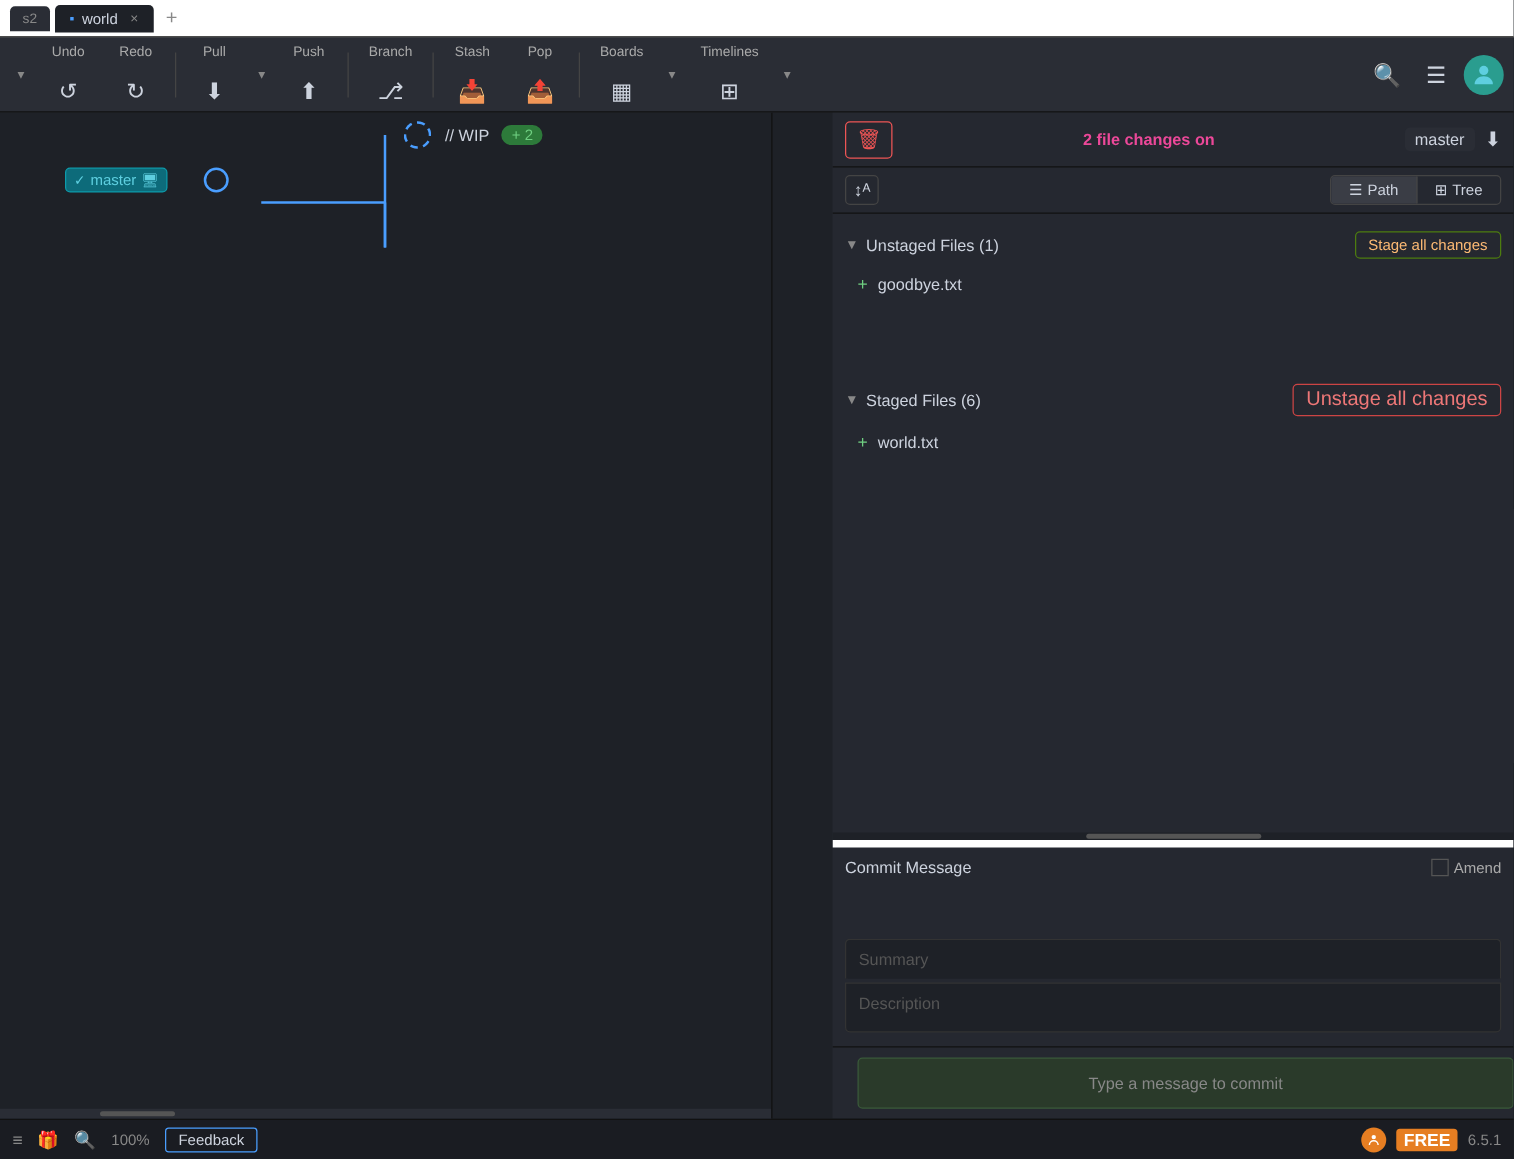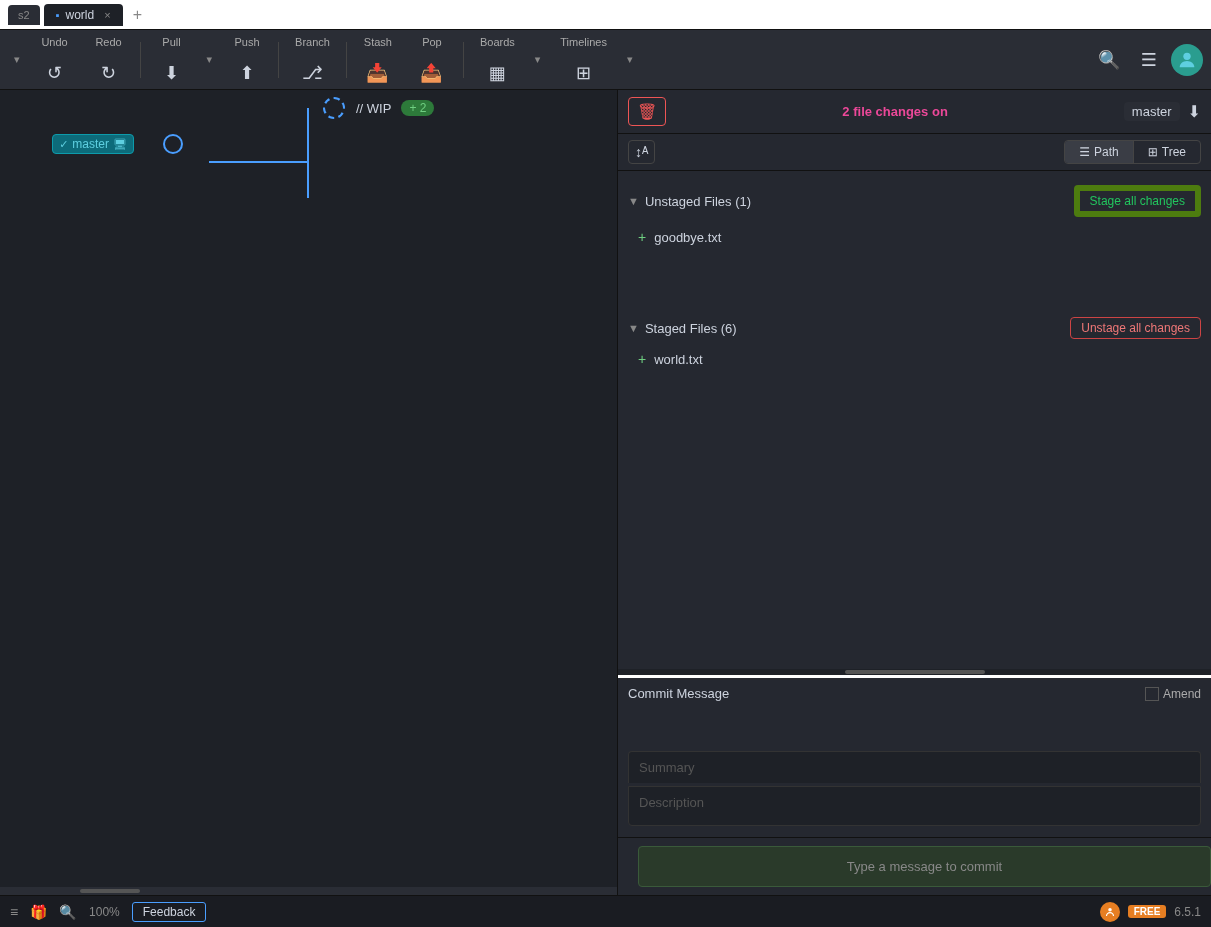--- a/index.html
+++ b/index.html
@@ -115,20 +115,21 @@
       color: #fff;
       font-size: 14px;
       cursor: pointer;
     }
 
     
     .main {
       display: flex;
       flex: 1;
       overflow: hidden;
+      gap: 48px;
     }
 
     
     .left-panel {
       width: 618px;
       background: #1e2127;
       border-right: 1px solid #111;
       display: flex;
       flex-direction: column;
       overflow: hidden;
@@ -318,57 +319,57 @@
       gap: 6px;
       cursor: pointer;
     }
     .section-header .chevron { color: #888; font-size: 11px; }
     .section-title {
       color: #cdd3de;
       font-size: 13px;
       flex: 1;
     }
     .stage-all-btn {
-      border: 6px solid #4d7c0f;
-      color: #22c55e;
+      border: 1px solid #4d7c0f;
+      color: #fdba74;
       background: transparent;
       padding: 3px 10px;
       border-radius: 4px;
       cursor: pointer;
       font-size: 12px;
       text-align: right;
     }
     .unstage-all-btn {
       border: 1px solid #c44;
       color: #e77;
       background: transparent;
       padding: 3px 10px;
       border-radius: 4px;
       cursor: pointer;
-      font-size: 12px;
+      font-size: 16px;
     }
     .file-item {
       display: flex;
       align-items: center;
       padding: 6px 20px;
       cursor: pointer;
       gap: 6px;
     }
     .file-plus { color: #6fcf81; font-size: 14px; margin-right: 2px; }
     .file-name { color: #cdd3de; font-size: 13px; }
 
     
     .divider {
       height: 6px;
       background: #1e2127;
     }
 
     
     .commit-section {
-      border-top: 3px solid #ffffff;
+      border-top: 6px solid #ffffff;
       padding: 8px 10px;
     }
     .commit-header {
       display: flex;
       align-items: center;
       margin-bottom: 6px;
     }
     .commit-label {
       color: #cdd3de;
       font-size: 13px;
@@ -476,21 +477,21 @@
       align-items: center;
       justify-content: center;
       color: #fff;
       font-size: 11px;
     }
     .free-badge {
       background: #e67e22;
       color: #fff;
       padding: 1px 6px;
       border-radius: 3px;
-      font-size: 10px;
+      font-size: 14px;
       font-weight: bold;
     }
     .version-text {
       color: #888;
       font-size: 12px;
     }
   </style>
 </head>
 <body>
 

